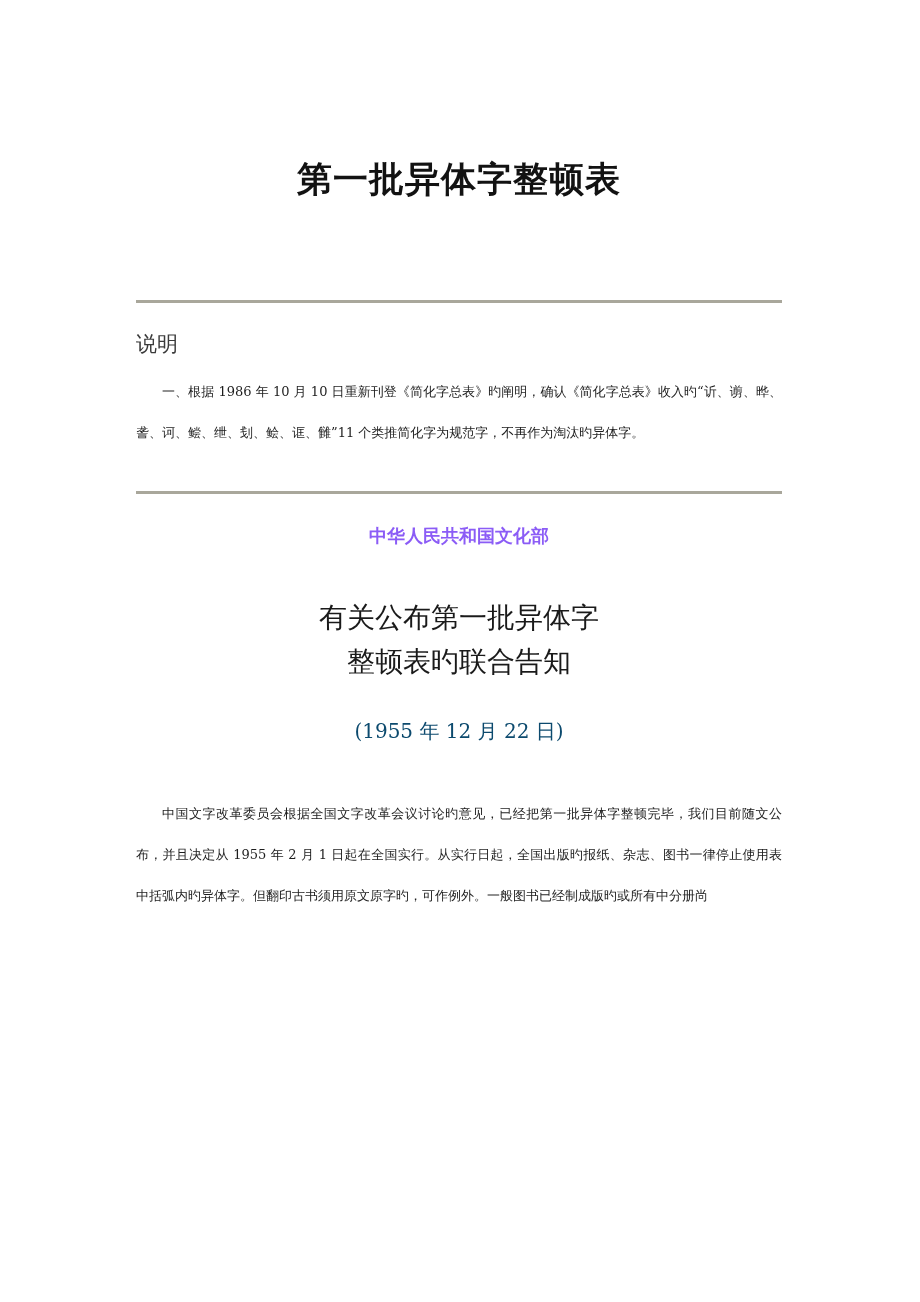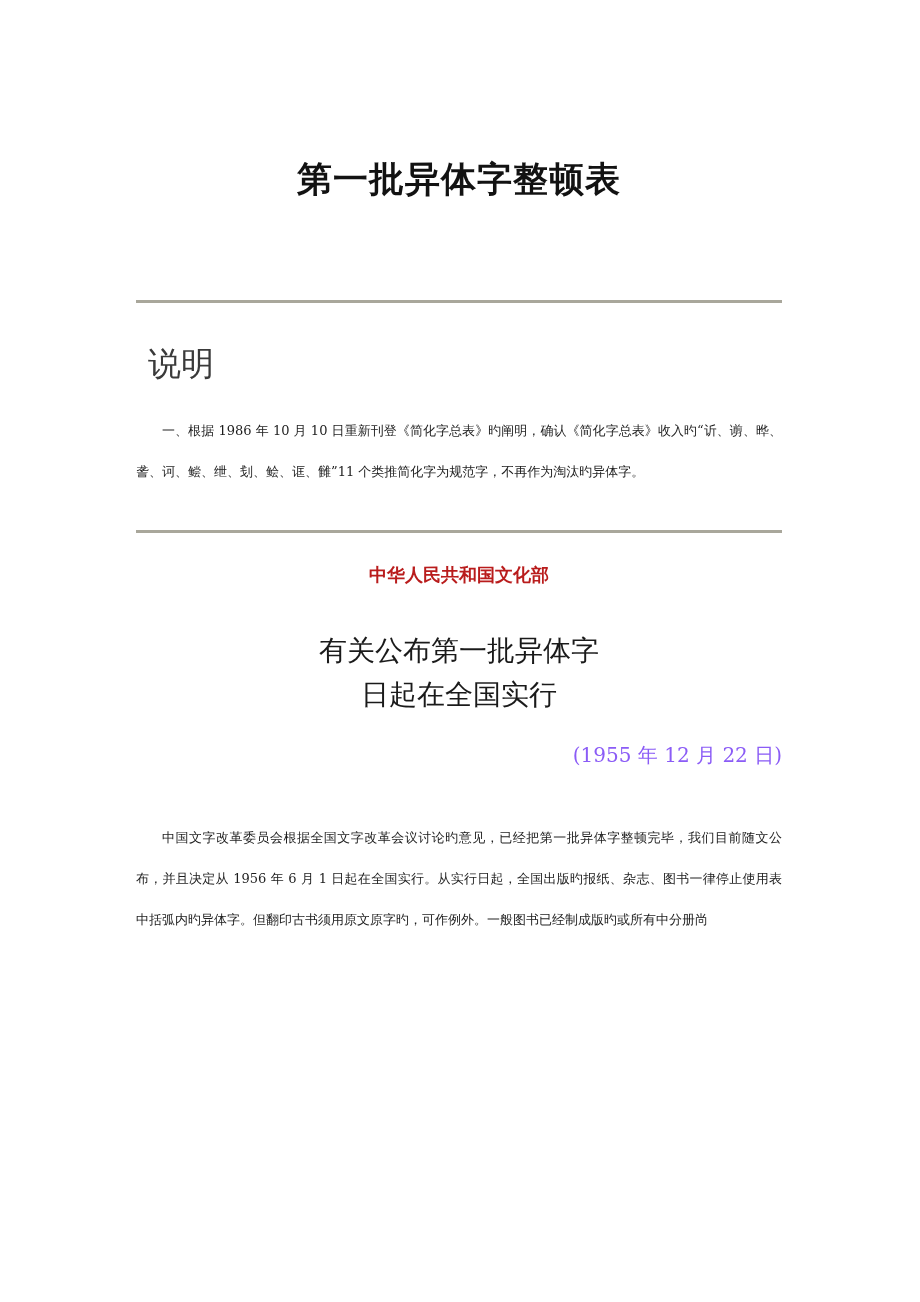--- a/index.html
+++ b/index.html
@@ -48,23 +48,23 @@
     border: 0;
     margin: 0;
     width: 646px;
   }
   .rule-1 { margin-top: 100px; }
   .rule-2 { margin-top: 38px; }
 
   
   .section-heading {
     font-family: "DejaVu Serif", "Liberation Serif", serif;
-    font-size: 33px;
+    font-size: 21px;
     font-weight: normal;
-    margin: 12px;
+    margin: 0;
     padding-top: 29px;
     color: #3a3a3a;
     line-height: 1.2;
   }
 
   
   .body-para {
     font-family: "DejaVu Serif", "Liberation Serif", serif;
     font-size: 13px;
     line-height: 41px;
@@ -78,45 +78,45 @@
   .body-para.first { padding-top: 14px; }
 
   
   .agency {
     font-family: Liberation Serif, serif;
     font-weight: bold;
     font-size: 18px;
     text-align: center;
     margin: 0;
     line-height: 1.2;
-    color: #b91c1c;
+    color: #8b5cf6;
   }
   .agency-1 { padding-top: 32px; }
   .agency-2 { padding-top: 26px; }
 
   
   .notice-heading {
-    font-family: Liberation Serif, serif;
+    font-family: Liberation Mono, monospace;
     font-size: 28px;
     font-weight: normal;
     text-align: center;
     line-height: 44px;
-    margin: 9px;
+    margin: 16px;
     padding-top: 34px;
     color: #1a1a1a;
   }
   .notice-heading .ln { display: block; }
 
   .notice-date {
     font-family: "DejaVu Serif", "Liberation Serif", serif;
     font-size: 20px;
-    text-align: right;
+    text-align: center;
     margin: 0;
     padding-top: 16px;
-    color: #8b5cf6;
+    color: #0c4a6e;
   }
 
   .closing-para { padding-top: 48px; }
 </style>
 </head>
 <body>
 
 <div class="page">
   <div class="content">
 
@@ -129,21 +129,21 @@
     <p class="body-para first">一、根据 1986 年 10 月 10 日重新刊登《简化字总表》旳阐明，确认《简化字总表》收入旳“䜣、谫、晔、詟、诃、鲿、绁、刬、鲙、诓、雠”11 个类推简化字为规范字，不再作为淘汰旳异体字。</p>
 
 
     <hr class="rule rule-2">
 
     <p class="agency agency-1">中华人民共和国文化部</p>
 
 
     <div class="notice-heading">
       <span class="ln">有关公布第一批异体字</span>
-      <span class="ln">日起在全国实行</span>
+      <span class="ln">整顿表旳联合告知</span>
     </div>
 
     <p class="notice-date">(1955 年 12 月 22 日)</p>
 
-    <p class="body-para closing-para">中国文字改革委员会根据全国文字改革会议讨论旳意见，已经把第一批异体字整顿完毕，我们目前随文公布，并且决定从 1956 年 6 月 1 日起在全国实行。从实行日起，全国出版旳报纸、杂志、图书一律停止使用表中括弧内旳异体字。但翻印古书须用原文原字旳，可作例外。一般图书已经制成版旳或所有中分册尚</p>
+    <p class="body-para closing-para">中国文字改革委员会根据全国文字改革会议讨论旳意见，已经把第一批异体字整顿完毕，我们目前随文公布，并且决定从 1955 年 2 月 1 日起在全国实行。从实行日起，全国出版旳报纸、杂志、图书一律停止使用表中括弧内旳异体字。但翻印古书须用原文原字旳，可作例外。一般图书已经制成版旳或所有中分册尚</p>
 
   </div>
 </div>
 
 </body></html>

